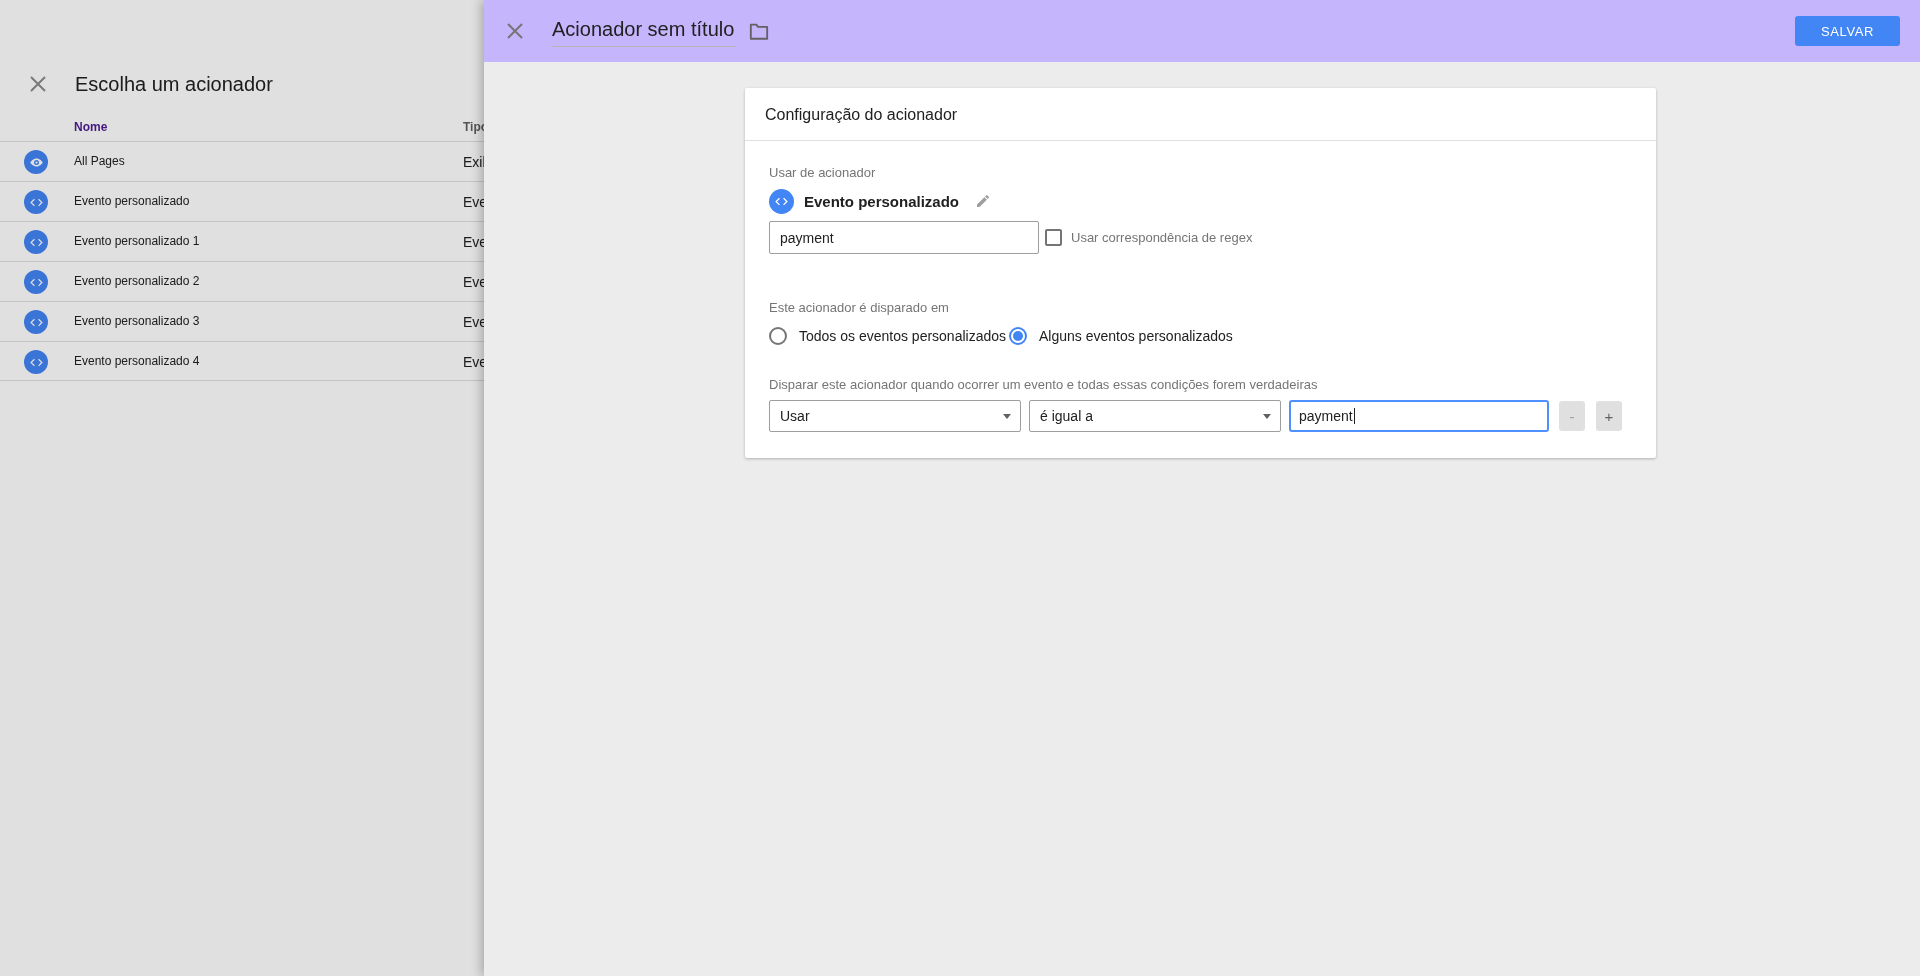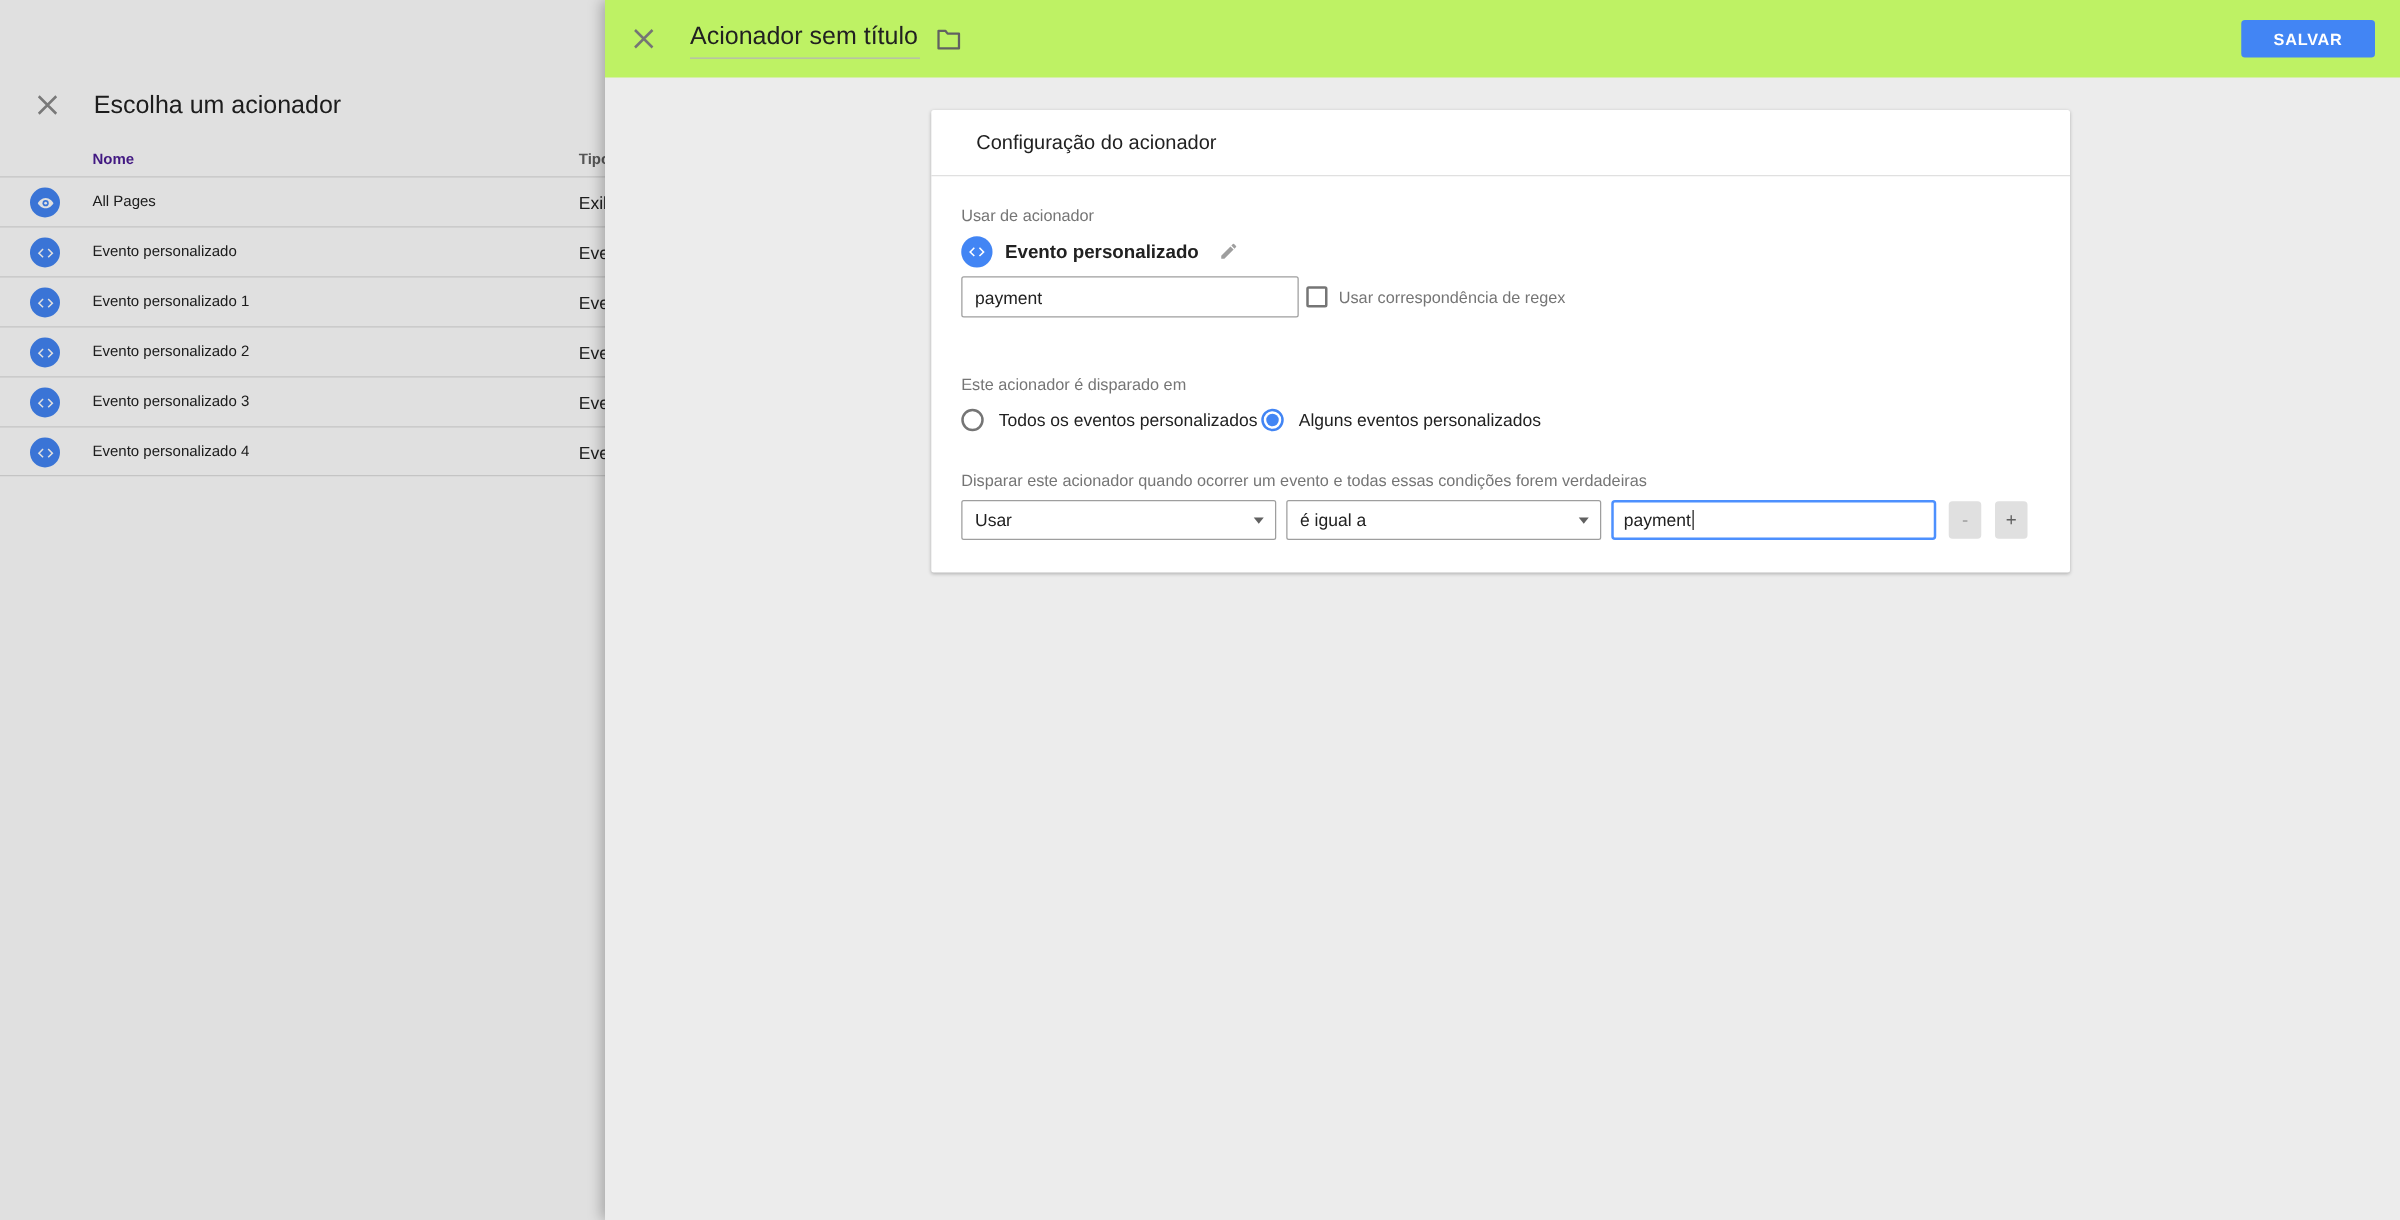--- a/index.html
+++ b/index.html
@@ -20,33 +20,33 @@
   .lp-icon { position:absolute; left:24px; top:8px; width:24px; height:24px; border-radius:50%;
              background:#4285f4; display:flex; align-items:center; justify-content:center; }
   .lp-icon svg { width:15px; height:15px; }
   .lp-name { position:absolute; left:74px; top:12px; font-size:12px; color:#212121; white-space:nowrap; }
   .lp-type { position:absolute; left:463px; top:12px; font-size:14px; color:#212121; white-space:nowrap; }
   .lp-scrim { position:absolute; inset:0; background:rgba(0,0,0,0.12); z-index:5; }
 
   
   .overlay { position:absolute; left:484px; top:0; width:1436px; height:976px;
              background:#ececec; box-shadow:-3px 0 10px rgba(0,0,0,0.25); z-index:10; }
-  .ov-header { height:62px; background:#bef264; display:flex; align-items:center; padding:0 20px; }
+  .ov-header { height:62px; background:#c4b5fd; display:flex; align-items:center; padding:0 20px; }
   .ov-close { width:22px; height:22px; cursor:pointer; flex:0 0 auto; }
   .ov-title { margin-left:26px; font-size:20px; color:#212121; padding:2px 2px 5px 0;
               border-bottom:1px solid #b5b5b5; cursor:text; }
   .ov-folder { margin-left:12px; width:22px; height:20px; cursor:pointer; }
   .save-btn { margin-left:auto; background:#4285f4; color:#fff; border:none; border-radius:3px;
-              height:30px; padding:0 26px; font-size:13px; font-weight:bold; letter-spacing:0.6px;
+              height:30px; padding:0 26px; font-size:13px; font-weight:normal; letter-spacing:0.6px;
               font-family:"Liberation Sans", sans-serif; cursor:pointer; }
 
   
   .card { position:absolute; left:261px; top:88px; width:911px; background:#fff;
           border-radius:2px; box-shadow:0 1px 3px rgba(0,0,0,0.25); }
-  .card-title { height:53px; line-height:53px; padding-left:36px; font-size:16px;
+  .card-title { height:53px; line-height:53px; padding-left:20px; font-size:16px;
                 color:#212121; border-bottom:1px solid #e0e0e0; }
   .card-body { padding:24px 24px 26px 24px; }
   .sec-label { font-size:13px; color:#757575; }
 
   .type-row { display:flex; align-items:center; margin-top:8px; height:26px; }
   .type-icon { width:25px; height:25px; border-radius:50%; background:#4285f4;
                display:flex; align-items:center; justify-content:center; }
   .type-icon svg { width:15px; height:15px; }
   .type-value { margin-left:10px; font-size:15px; font-weight:bold; color:#212121; }
   .pencil { margin-left:16px; width:16px; height:16px; cursor:pointer; }

